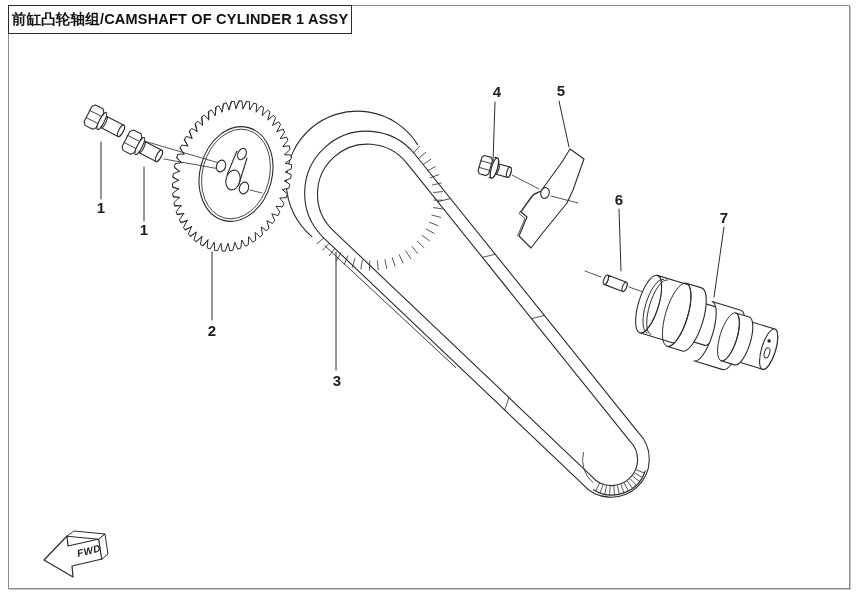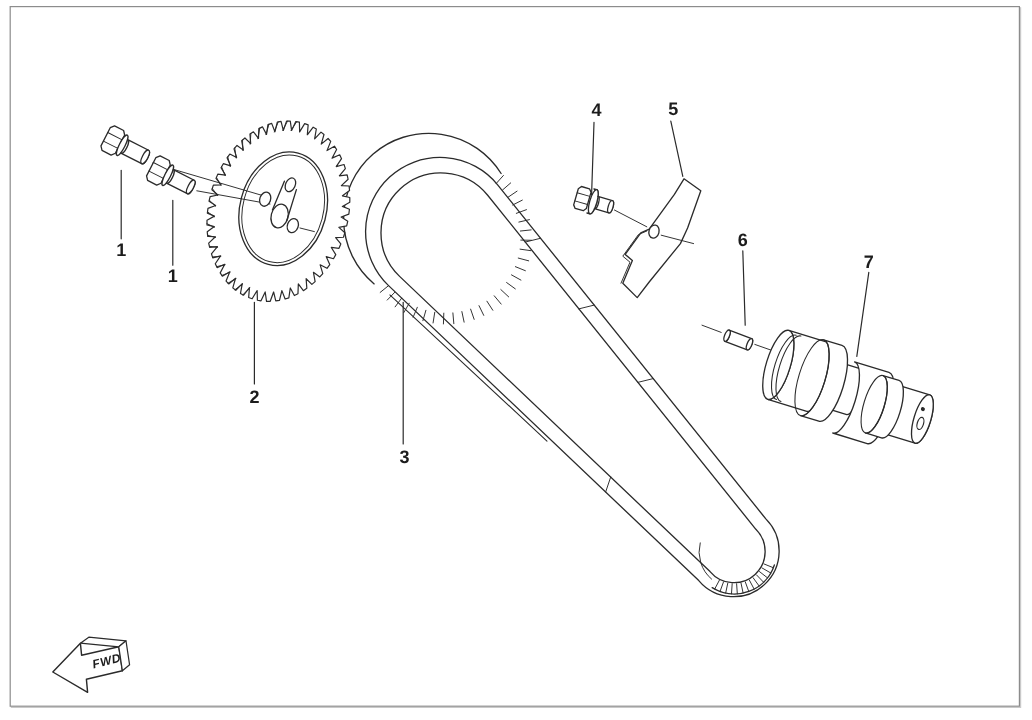--- a/index.html
+++ b/index.html
@@ -31,20 +31,23 @@
     font-size:10px;font-weight:bold;font-style:italic;fill:#1c1c1c;
     letter-spacing:0.5px;
   }
 </style>
 </head>
 <body>
 
 <div class="page">
   <div class="frame"></div>
 
+  <div class="title-box">
+    <span>前缸凸轮轴组/CAMSHAFT OF CYLINDER 1 ASSY</span>
+  </div>
 
   <svg class="diagram" width="860" height="600" viewBox="0 0 860 600">
       <g id="art">
         <g>
           <path d="M414.7,154 A62,62 0 1 0 323.6,237.8 L582.3,483.8 A38,38 0 1 0 638.2,432.4 Z" fill="none" stroke="#2b2b2b" stroke-width="1.1" stroke-linejoin="round" stroke-linecap="round"></path>
           <path d="M406.4,162.7 A50,50 0 1 0 333,230.3 L591.7,476.3 A26,26 0 1 0 629.9,441.1 Z" fill="none" stroke="#2b2b2b" stroke-width="1.1" stroke-linejoin="round" stroke-linecap="round"></path>
           <path d="M417.6,144.6 A71,71 0 1 0 311.8,236.6" fill="none" stroke="#2b2b2b" stroke-width="1.1" stroke-linejoin="round" stroke-linecap="round"></path>
           <line x1="413.4860975942492" y1="152.92502082040156" x2="419.5082730514789" y2="146.236717391105" stroke="#2b2b2b" stroke-width="0.8" stroke-linecap="round"></line>
           <line x1="418.7919939738119" y1="158.32434020258856" x2="425.58438019581683" y2="152.41980894167398" stroke="#2b2b2b" stroke-width="0.8" stroke-linecap="round"></line>
           <line x1="423.4003294984126" y1="164.3300399848137" x2="430.86166765140797" y2="159.29730385357698" stroke="#2b2b2b" stroke-width="0.8" stroke-linecap="round"></line>

